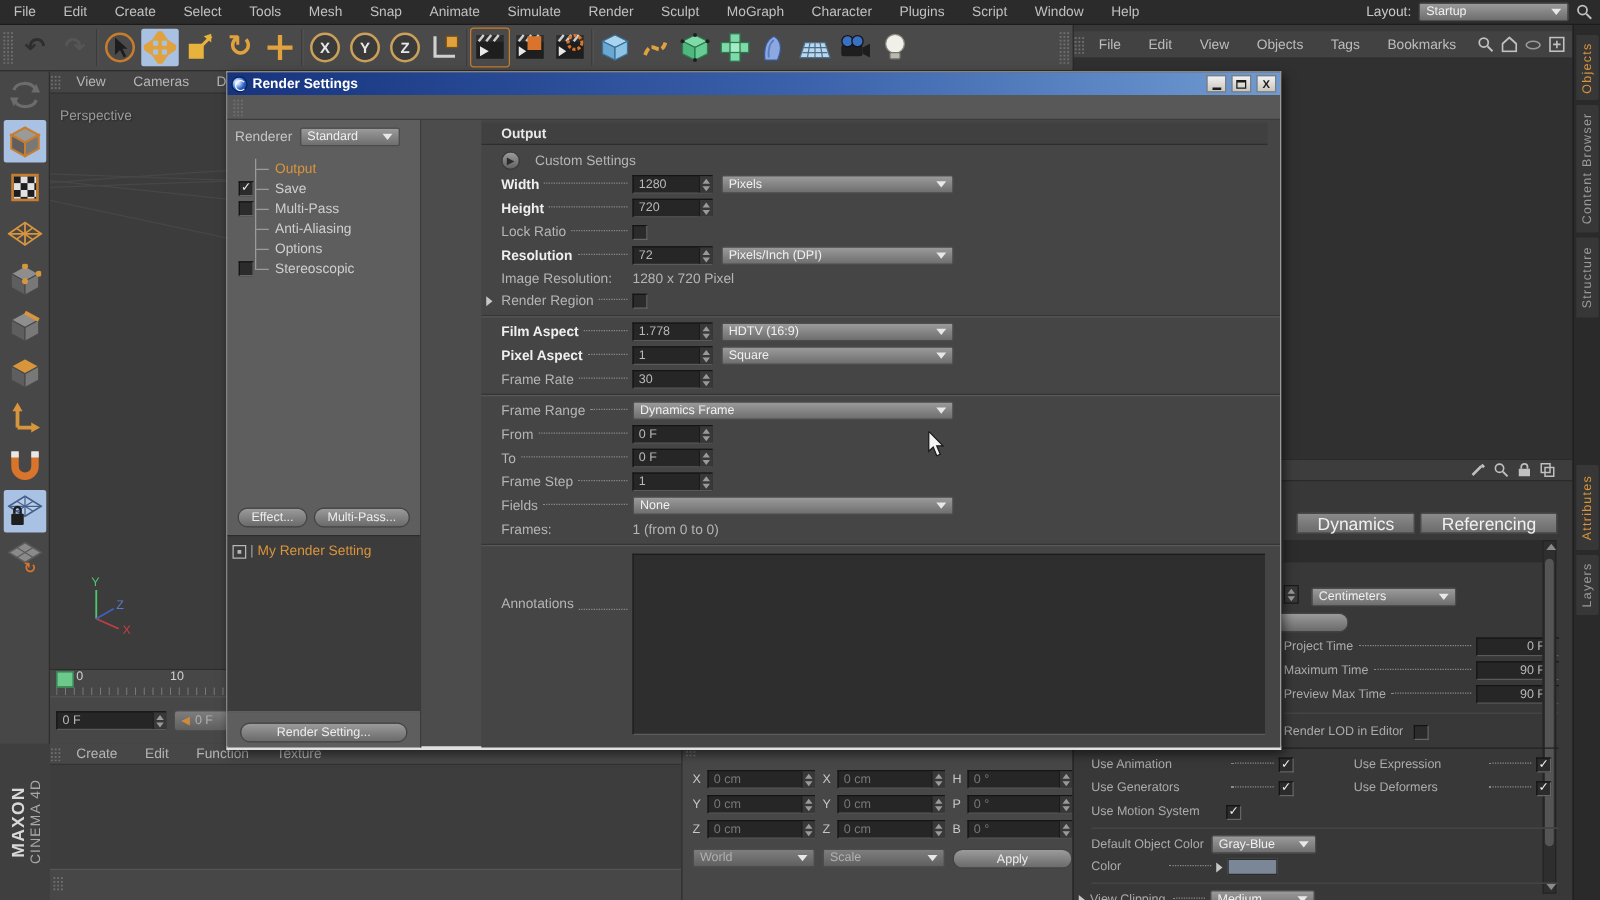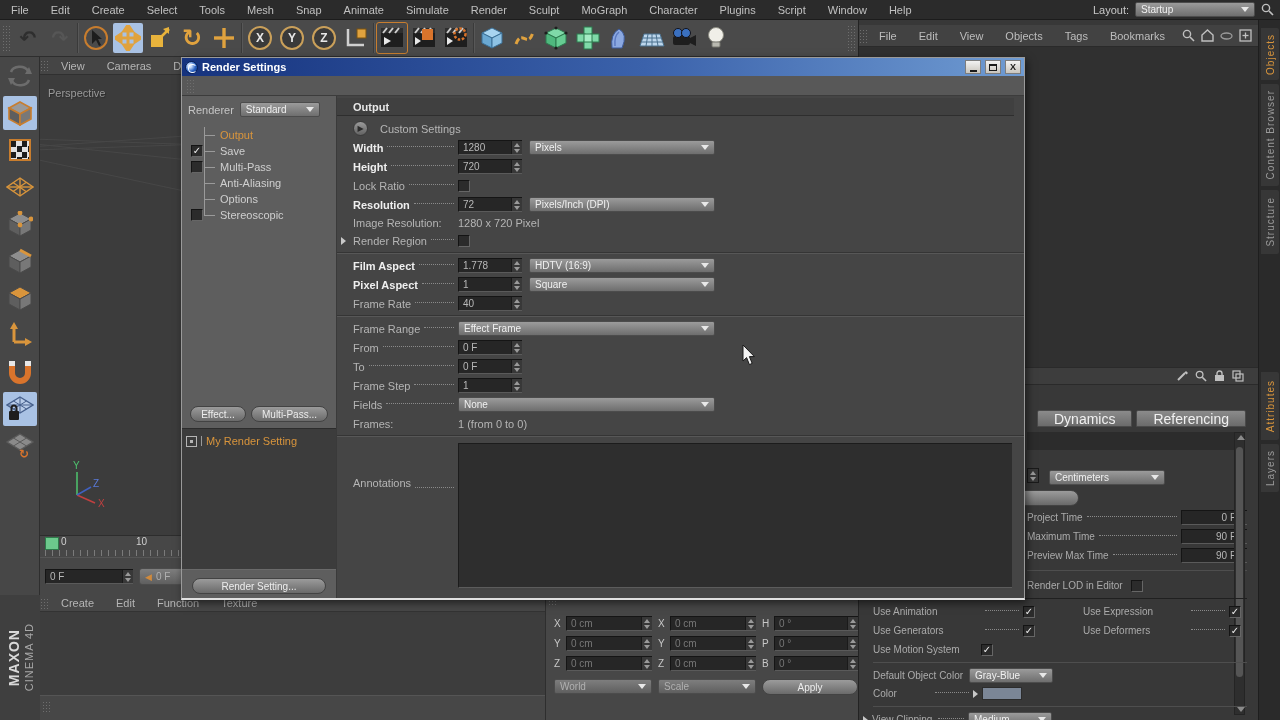--- a/index.html
+++ b/index.html
@@ -152,21 +152,21 @@
   .titlebar .tt { color:#fff; font-weight:bold; font-size:11px; flex:1; }
   .c4dicon { width:13px; height:13px; border-radius:50%; background:radial-gradient(circle at 35% 35%, #cfe2ff 15%, #2a62c4 55%, #0d2f73);
              border:1px solid #0a2257; position:relative; }
   .c4dicon::after { content:""; position:absolute; left:2px; top:2px; width:7px; height:7px;
                     border:1.5px solid #fff; border-right-color:transparent; border-radius:50%; }
   .wbtn { width:16px; height:14px; background:linear-gradient(#f2f2f2,#c9c5bd); border:1px solid #7d7d7d;
           display:flex; align-items:center; justify-content:center; color:#1a1a1a; font-size:9px; font-weight:bold; }
   .wbtn .mino { width:7px; height:2px; background:#1a1a1a; margin-top:7px; }
   .wbtn .maxo { width:8px; height:7px; border:1px solid #1a1a1a; border-top-width:2px; }
   .griprow { height:20px; background:#585858; border-bottom:1px solid #3c3c3c; display:flex; align-items:center; padding-left:4px; }
-  .dlg-body { display:grid; grid-template-columns:155px 1fr; height:502px; }
+  .dlg-body { display:grid; grid-template-columns:155px 1fr; height:502px;gap:48px; }
   .dlg-left { background:#5e5e5e; border-right:1px solid #3a3a3a; display:flex; flex-direction:column; padding:6px 0 4px 6px; }
   .ren-row { display:flex; align-items:center; gap:6px; padding-right:8px; }
   .ren-row .dd { width:80px; }
   .tree { margin:10px 0 0 2px; position:relative; }
   .trow { display:flex; align-items:center; height:16px; position:relative; }
   .cbslot { width:14px; display:flex; justify-content:center; }
   .tline { width:14px; height:16px; border-left:1px solid #9a9a9a; position:relative; margin-left:14px; }
   .tline::after { content:""; position:absolute; left:0; top:8px; width:10px; border-top:1px solid #9a9a9a; }
   .trow:last-child .tline { height:9px; align-self:flex-start; }
   .tlab { padding-left:2px; color:#cfcfcf; }
@@ -1114,37 +1114,37 @@
             <span class="dda"></span>
           </div>
       </div>
 
       <div class="drow">
         <span class="dlab">
             <span class="txt">Frame Rate</span>
             <span class="ldr"></span>
           </span>
         <div class="f val">
-            <span class="fv">40</span>
+            <span class="fv">30</span>
             <span class="sp">
               <span class="ua"></span>
               <span class="da"></span>
             </span>
           </div>
       </div>
 
       <div class="dsep"></div>
 
       <div class="drow">
         <span class="dlab">
             <span class="txt">Frame Range</span>
             <span class="ldr"></span>
           </span>
         <div class="dd wide">
-            <span class="dv">Effect Frame</span>
+            <span class="dv">Dynamics Frame</span>
             <span class="dda"></span>
           </div>
       </div>
 
       <div class="drow">
         <span class="dlab">
             <span class="txt">From</span>
             <span class="ldr"></span>
           </span>
         <div class="f val">

